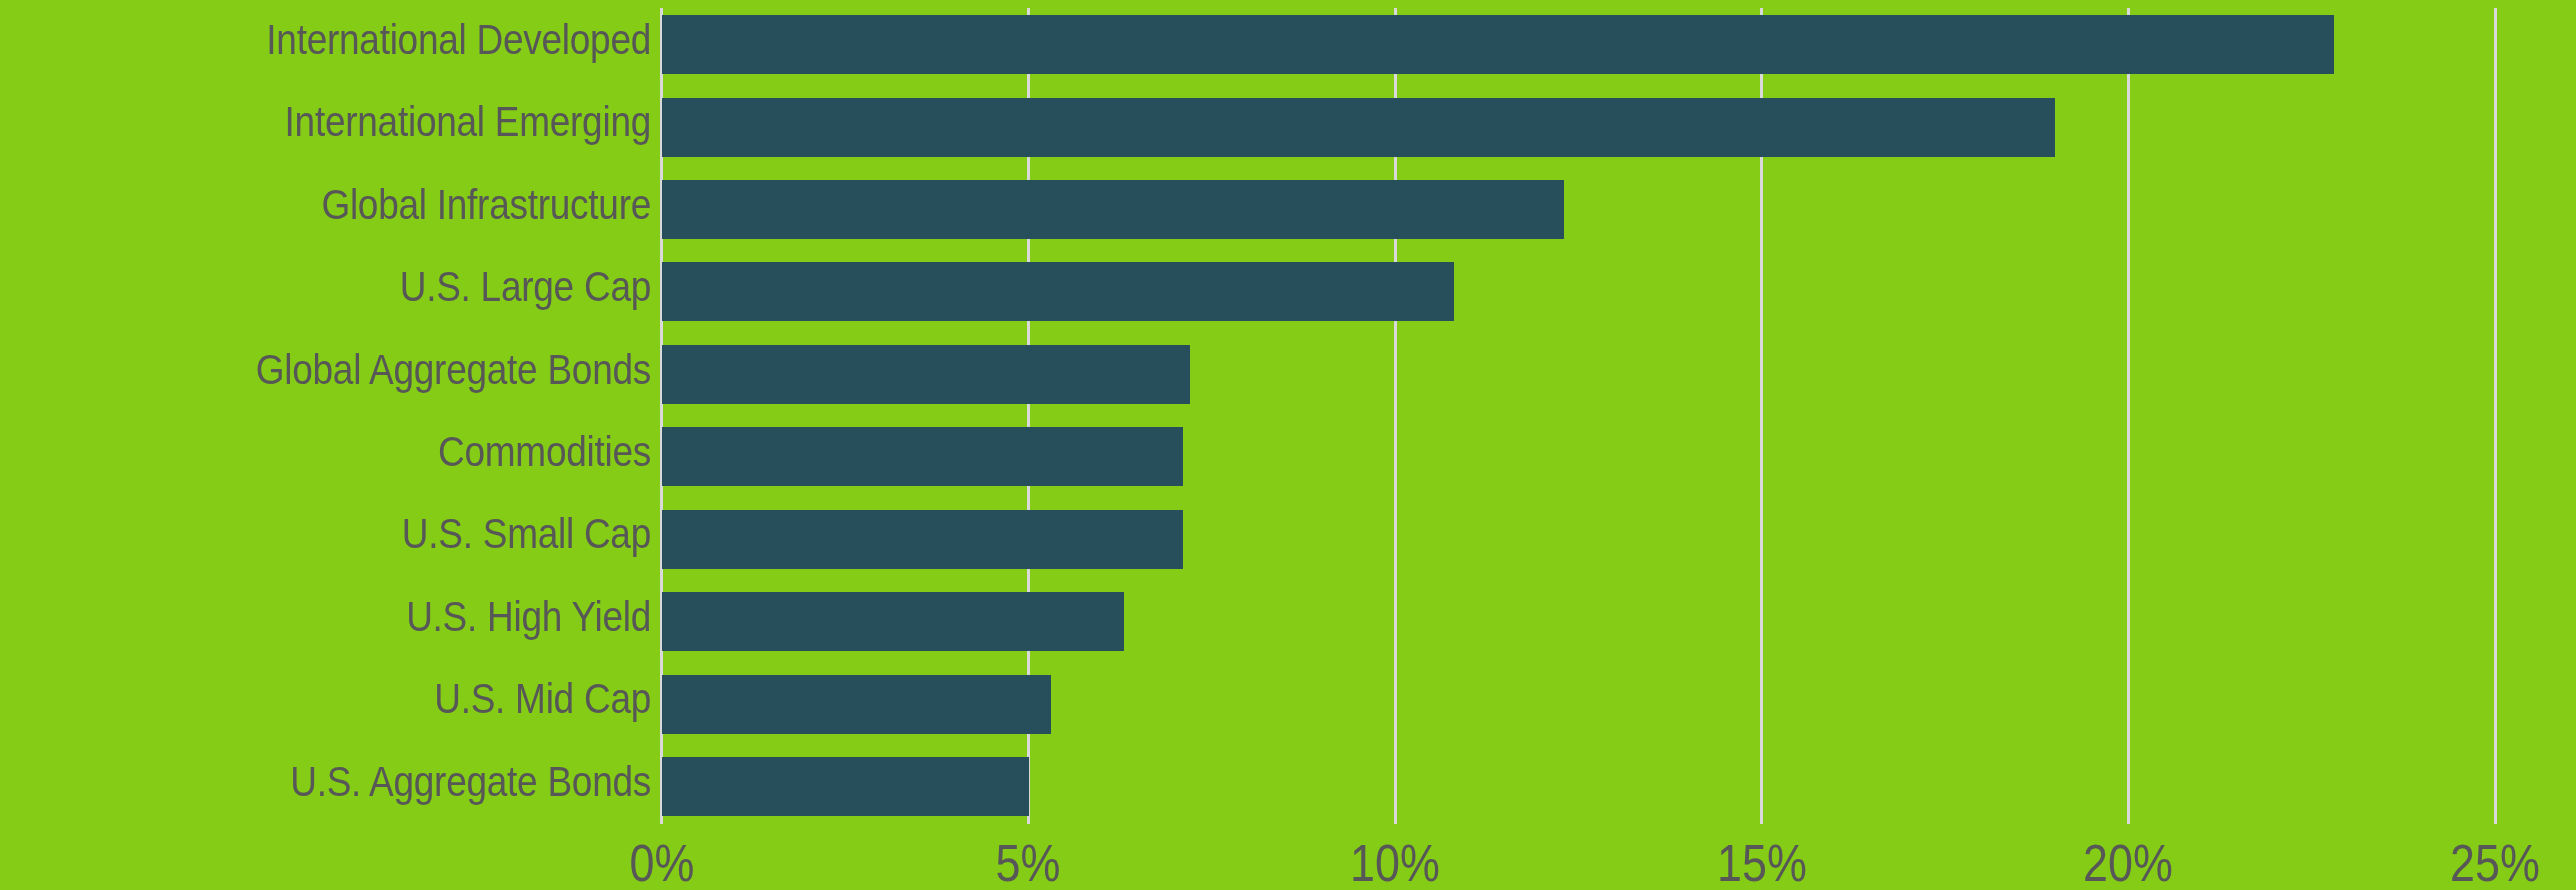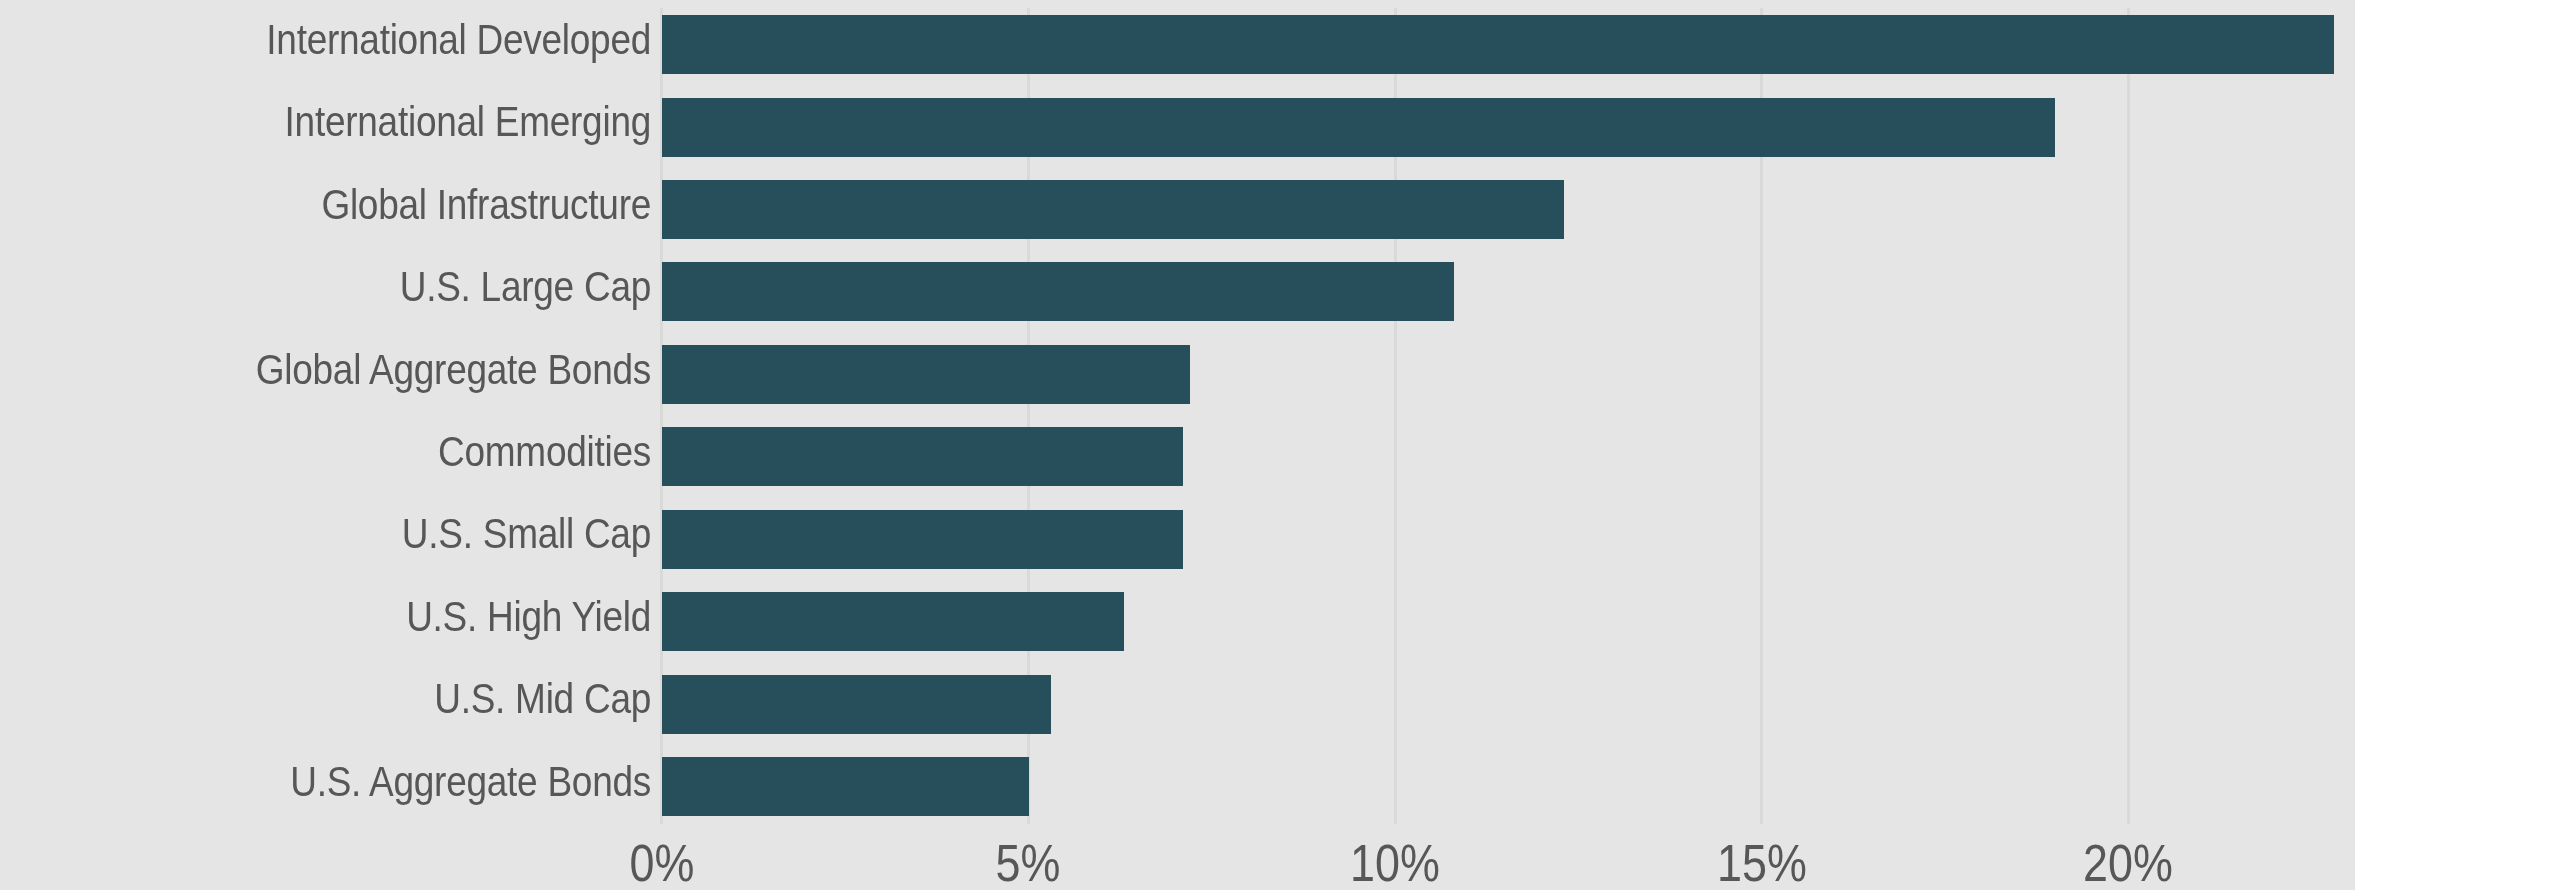--- a/index.html
+++ b/index.html
@@ -5,23 +5,23 @@
   html, body {
     margin: 0;
     padding: 0;
     background: #ffffff;
   }
   body {
     font-family: "Liberation Sans", sans-serif;
   }
   #chart-root {
     position: relative;
-    width: 2355px;
+    width: 2576px;
     height: 890px;
-    background: #e5e5e5;
+    background: #84cc16;
     overflow: hidden;
   }
 
   
   .plot-area {
     position: absolute;
     left: 662px;
     top: 0px;
     width: 1833px;   
     height: 824px;

